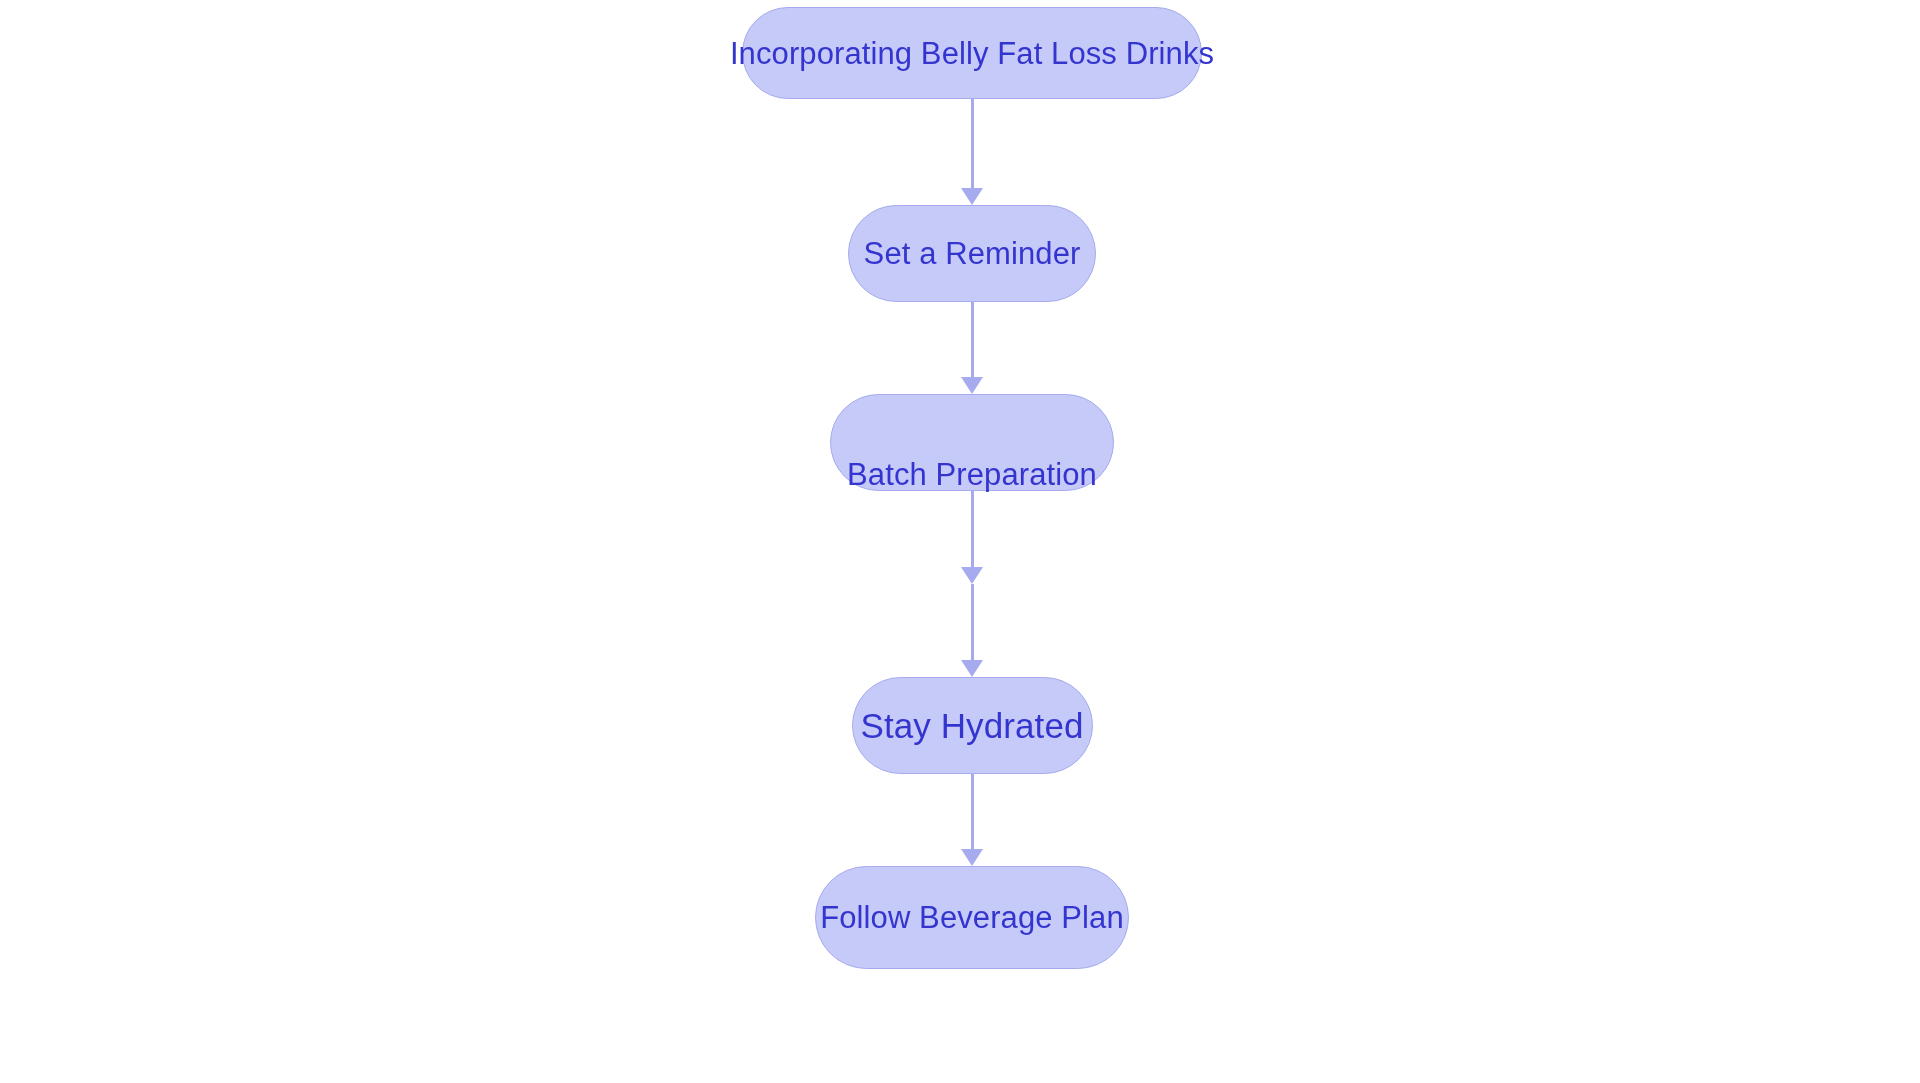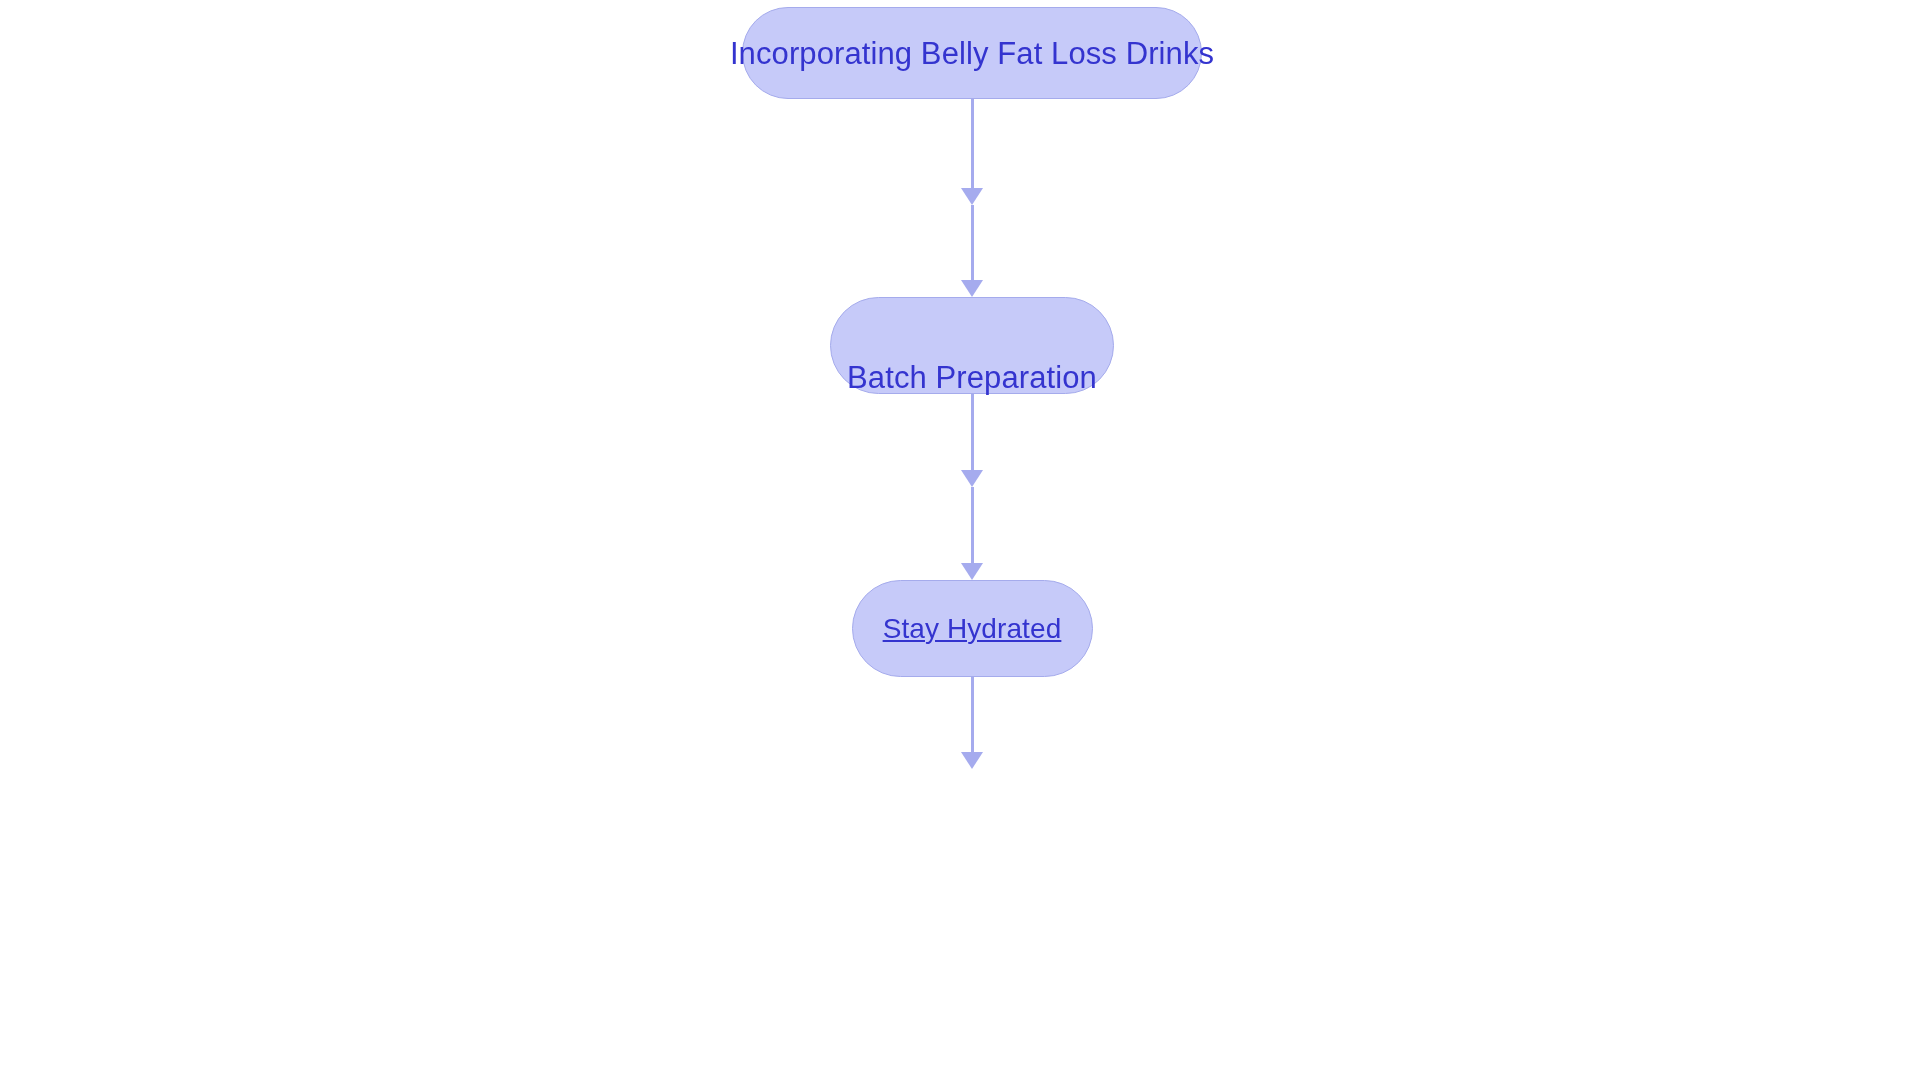--- a/index.html
+++ b/index.html
@@ -52,21 +52,21 @@
     display: block;
     line-height: 1;
     color: #3434cf;
   }
 
   
   .node-0 { width: 460px; height: 92px; font-size: 31px; }
   .node-1 { width: 248px; height: 97px; font-size: 31px; }
   .node-2 { width: 284px; height: 97px; font-size: 31px; align-items: flex-end; }
   .node-3 { width: 342px; height: 97px; font-size: 31px; }
-  .node-4 { width: 241px; height: 97px; font-size: 28px; text-decoration: underline; }
+  .node-4 { width: 241px; height: 97px; font-size: 35px; }
   .node-5 { width: 314px; height: 103px; font-size: 31px; }
 
   
   .flow-connector {
     position: relative;
     width: 26px;
     display: flex;
     flex-direction: column;
     align-items: center;
     justify-content: flex-start;
@@ -103,20 +103,23 @@
 
     <div class="flow-node node-0">
       <span class="flow-node-label">Incorporating Belly Fat Loss Drinks</span>
     </div>
 
     <div class="flow-connector conn-0">
       <div class="connector-line"></div>
       <div class="connector-arrow"></div>
     </div>
 
+    <div class="flow-node node-1">
+      <span class="flow-node-label">Set a Reminder</span>
+    </div>
 
     <div class="flow-connector conn-1">
       <div class="connector-line"></div>
       <div class="connector-arrow"></div>
     </div>
 
     <div class="flow-node node-2">
       <span class="flow-node-label">Batch Preparation</span>
     </div>
 
@@ -133,15 +136,18 @@
 
     <div class="flow-node node-4">
       <span class="flow-node-label">Stay Hydrated</span>
     </div>
 
     <div class="flow-connector conn-4">
       <div class="connector-line"></div>
       <div class="connector-arrow"></div>
     </div>
 
+    <div class="flow-node node-5">
+      <span class="flow-node-label">Follow Beverage Plan</span>
+    </div>
 
   </div>
 </div>
 
 </body></html>

